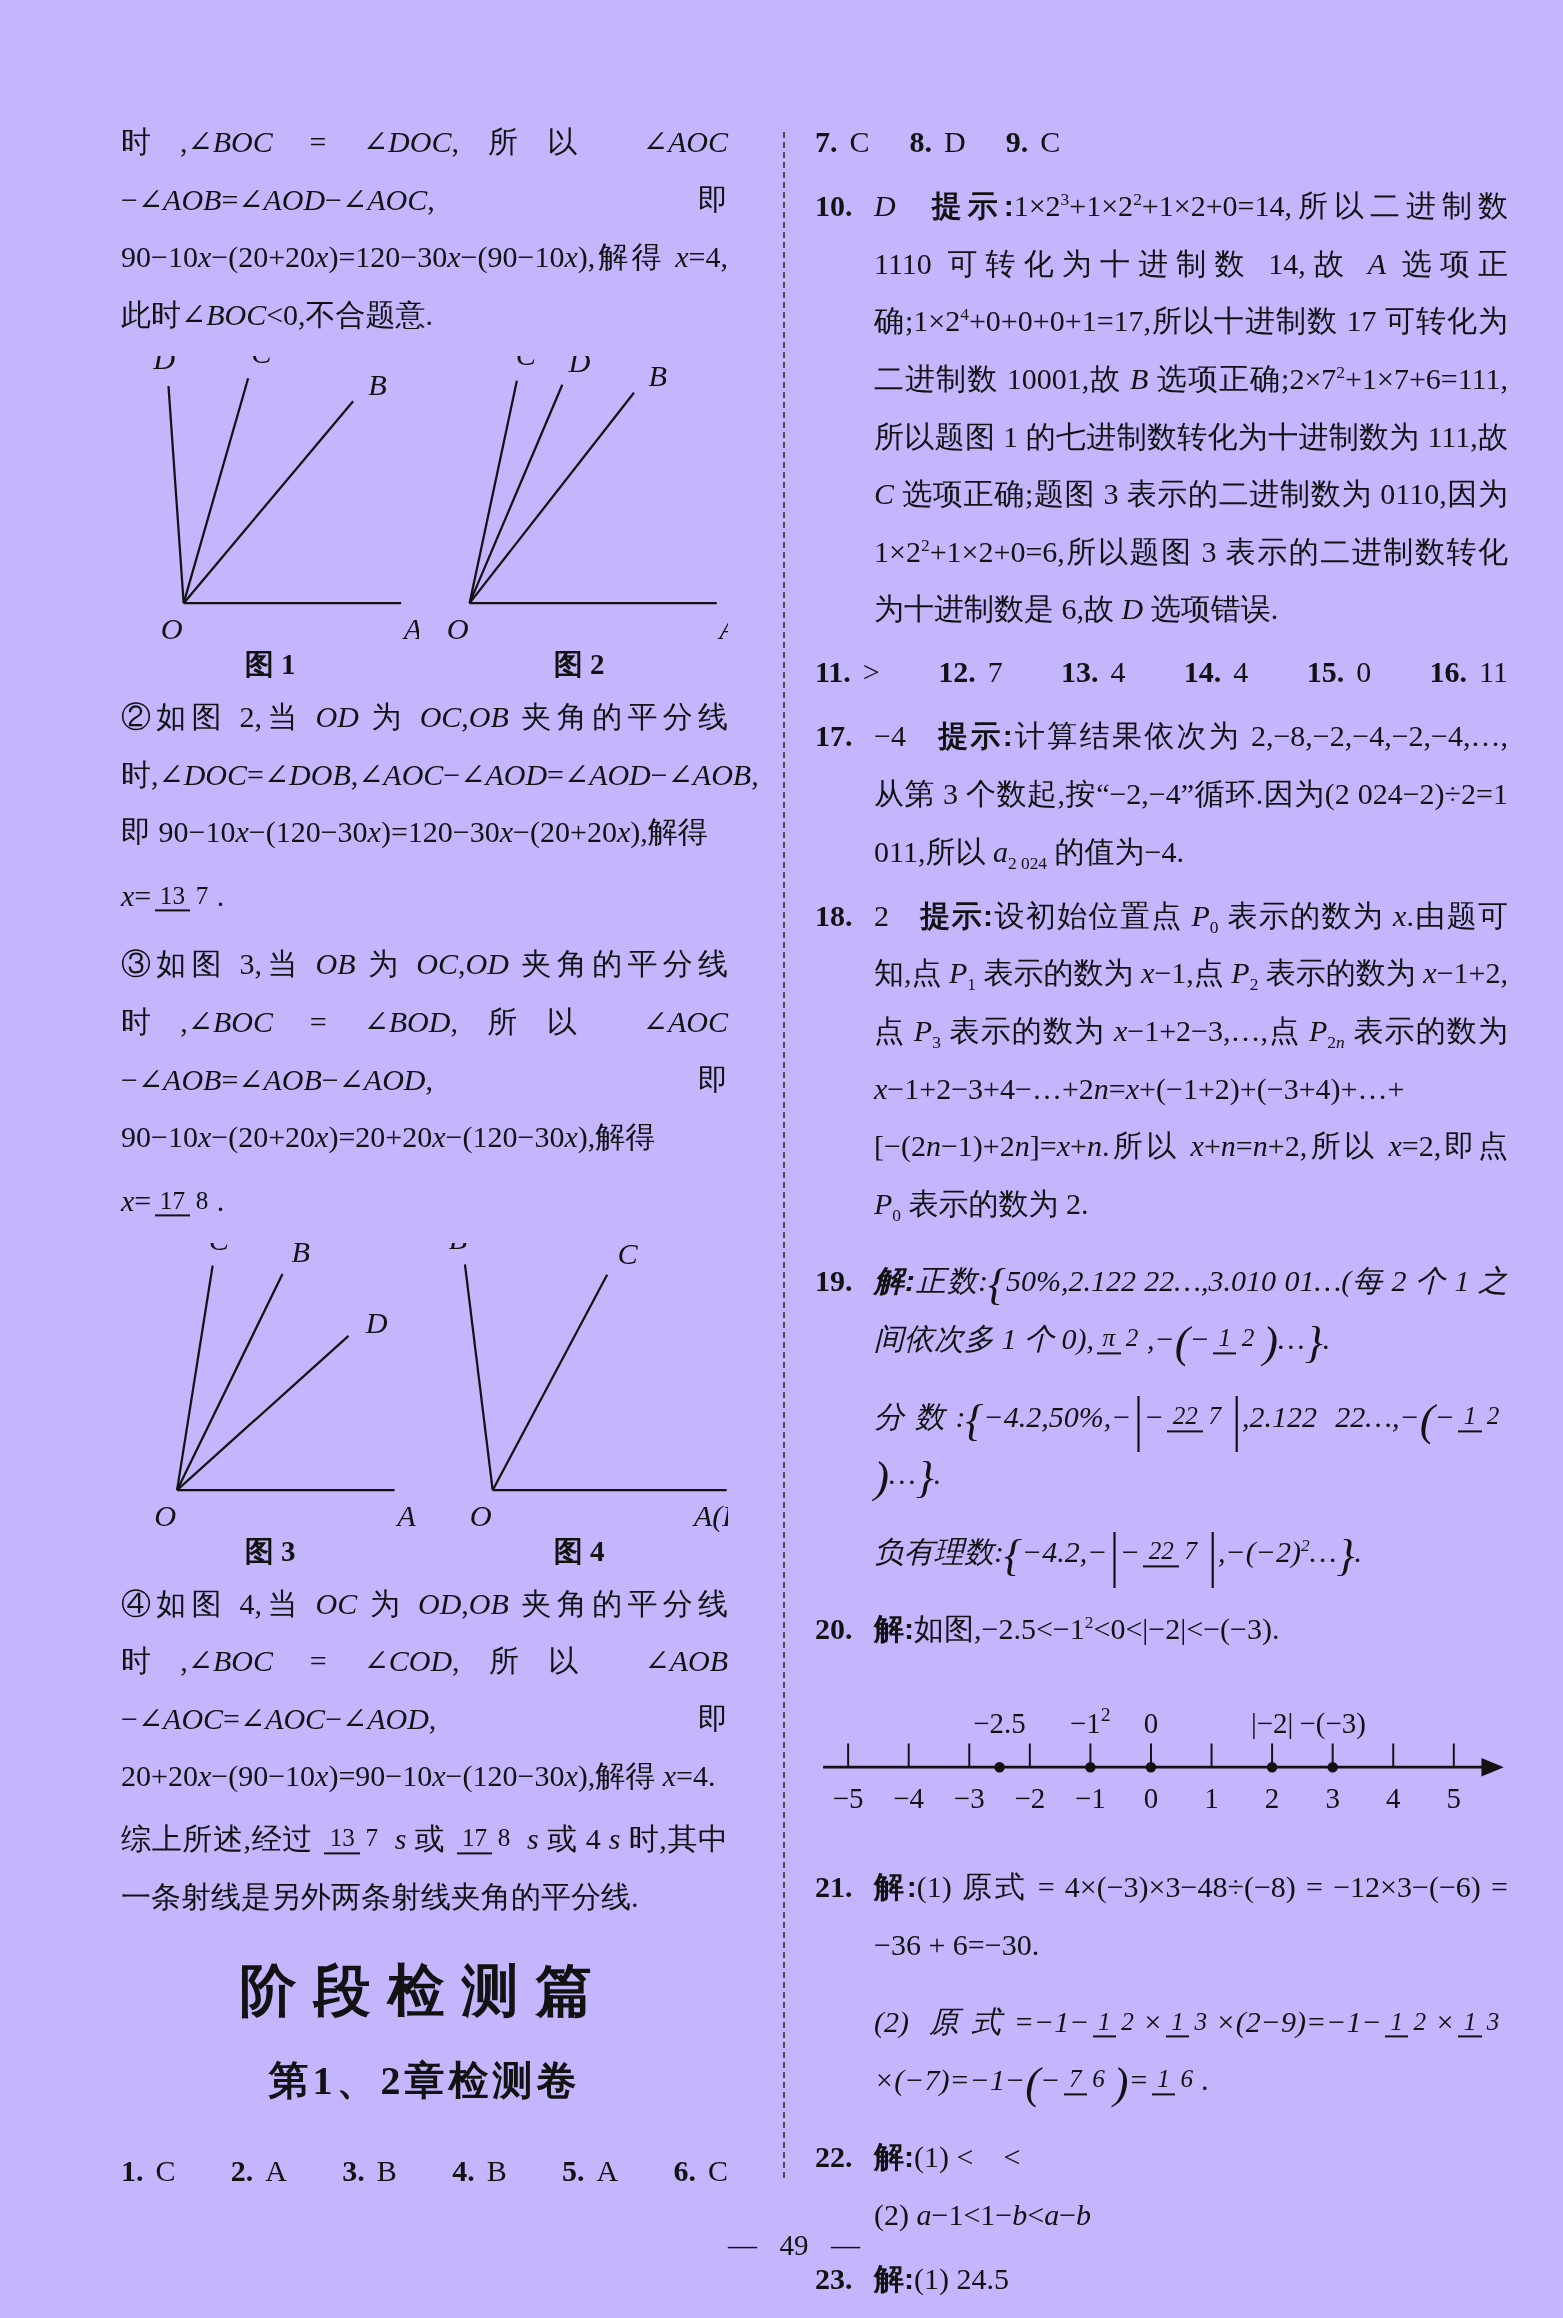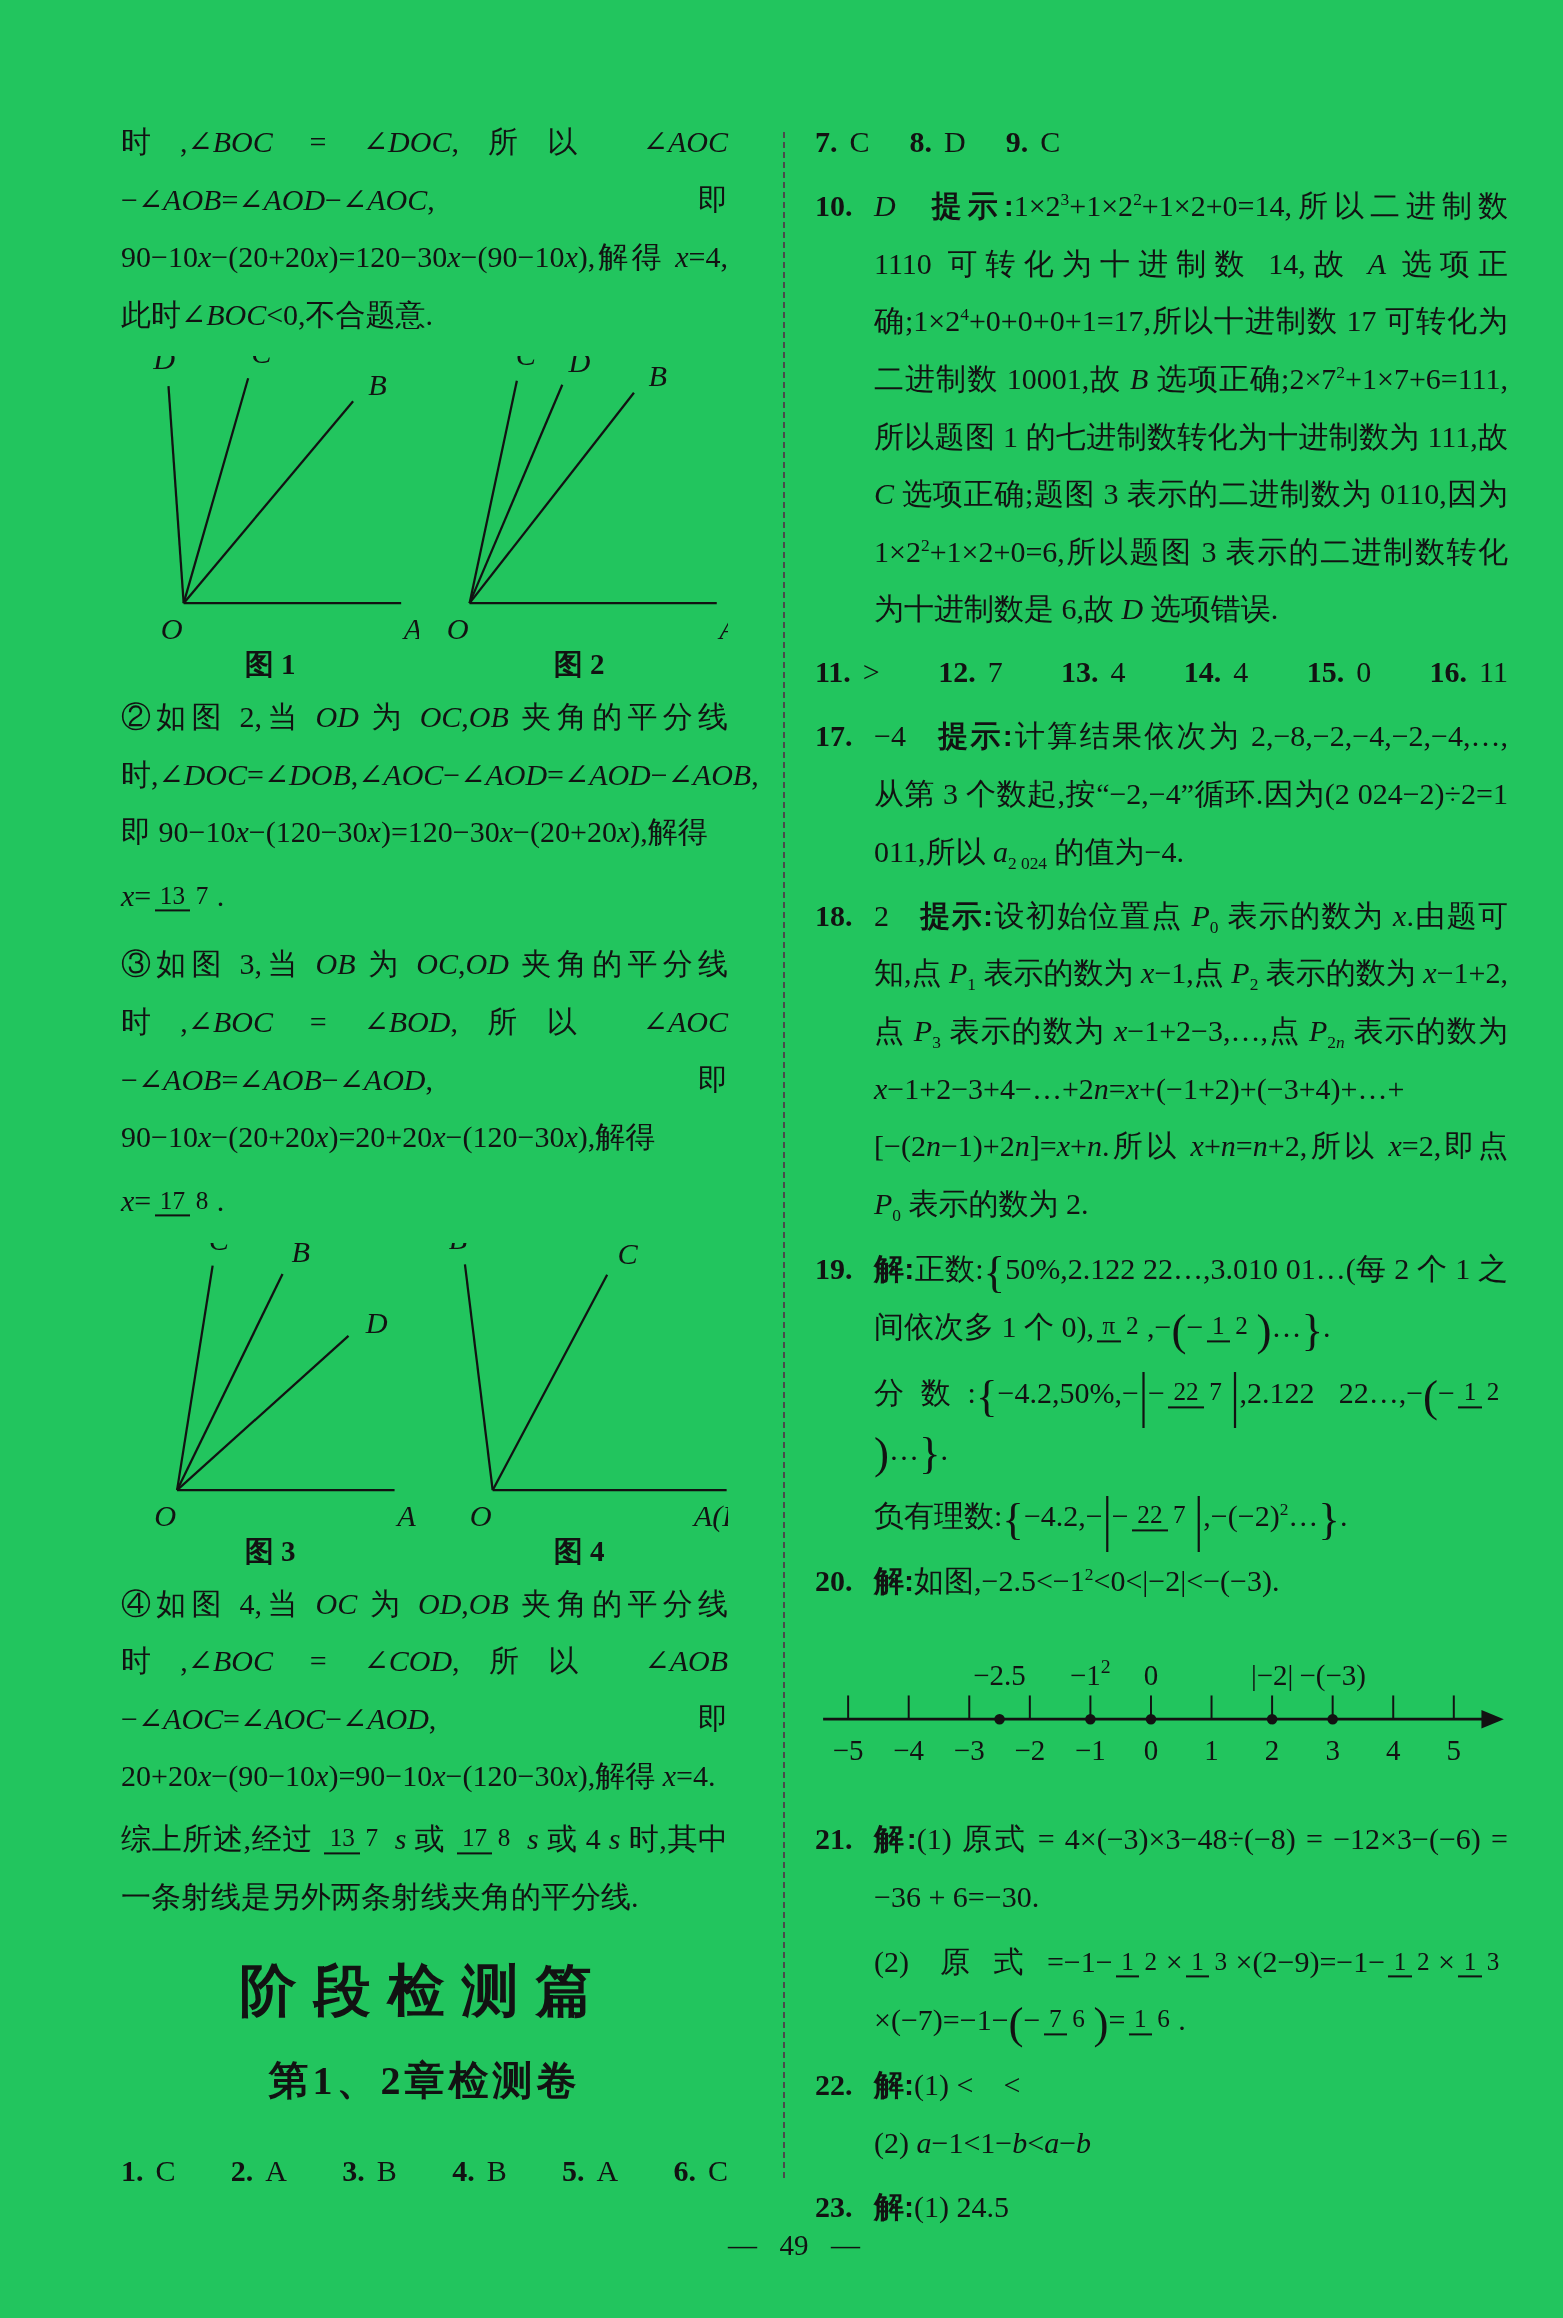--- a/index.html
+++ b/index.html
@@ -1,16 +1,16 @@
 <!DOCTYPE html>
 <html style="font-size:10.5px"><head>
 <meta charset="utf-8">
 <style>
   html,body{margin:0;padding:0;background:#d9d9d9;}
-  .page{position:relative;width:1564px;height:2319px;background:#22c55e;overflow:hidden;
+  .page{position:relative;width:1564px;height:2319px;background:#c4b5fd;overflow:hidden;
         font-family:"Liberation Serif","DejaVu Serif",serif;color:#121212;}
   .col{position:absolute;top:113px;font-size:30px;line-height:1.92;text-align:justify;}
   .col-left{left:121px;width:607px;}
   .col-right{left:815px;width:693px;font-size:30px;}
   .divider{position:absolute;left:783px;top:132px;height:2046px;width:0;
            border-left:2.6px dashed #4b4b4b;}
   p{margin:0;}
   sup{font-size:0.58em;line-height:0;vertical-align:super;}
   sub{font-size:0.58em;line-height:0;vertical-align:sub;}
   .vit{font-style:italic;}
@@ -31,21 +31,21 @@
   .sec-title{font-size:57px;font-weight:900;text-align:center;letter-spacing:17px;
              margin:30px 0 0;line-height:1.25;}
   .exam-title{font-size:40px;font-weight:700;text-align:center;letter-spacing:4px;
               margin:29px 0 0;line-height:1.25;}
   .ansrow{display:flex;justify-content:space-between;margin-top:5.3px;}
   .ansrow.compact{justify-content:flex-start;gap:40px;}
   .ansrow .anum{font-weight:bold;margin-right:12px;}
   .answers-bottom{margin-top:36px;}
   .item{position:relative;padding-left:59px;margin-top:6.6px;text-align:justify;}
   .item>.inum{position:absolute;left:0;top:0;font-weight:bold;}
-  .mline{margin:8px 0;}
+  .mline{margin:20px 0;font-style:italic;}
   .numline{margin:17px 0 4px;}
   .footer{position:absolute;left:0;right:0;bottom:57px;text-align:center;font-size:29px;padding-left:24px;}
   .footer .dash{display:inline-block;margin:0 22.4px;}
 </style>
 </head>
 <body>
 
 <div class="page">
 
   <div class="divider"></div>

